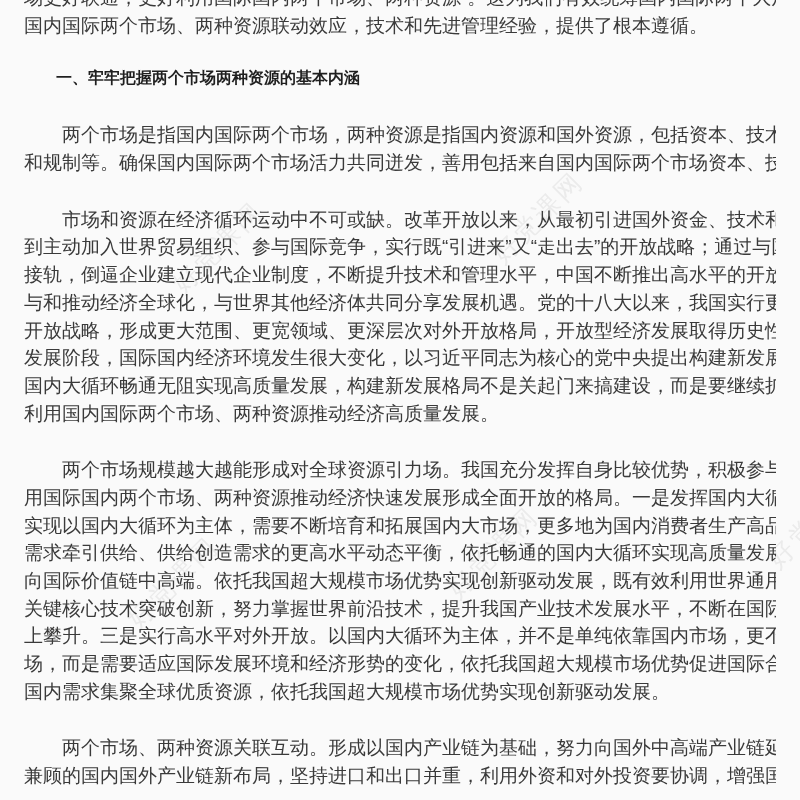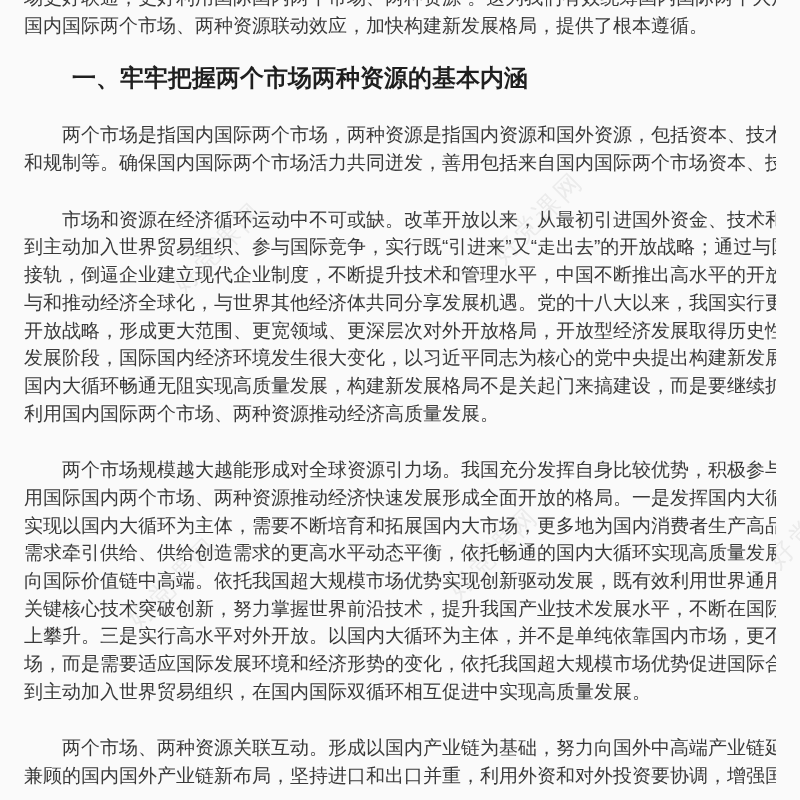--- a/index.html
+++ b/index.html
@@ -34,21 +34,21 @@
     overflow: hidden;
     white-space: nowrap;
     text-align: justify;
     text-align-last: justify;
   }
   .line.first { text-indent: 2em; }
   .line.end { text-align-last: left; }
 
   .heading {
     margin: 25px 0 0 0;
-    font-size: 24px;
+    font-size: 16px;
     line-height: 28px;
     font-weight: bold;
     color: #1f1f1f;
     text-indent: 2em;
   }
   .para { margin: 29px 0 0 0; }
   .fragment { margin: 0; }
 </style>
 </head>
 <body>
@@ -57,21 +57,21 @@
   <div class="watermark-layer">
       <div class="wm" style="color: rgba(70, 70, 70, 0.08); left: 160px; top: 230px;">好党课网</div>
       <div class="wm" style="color: rgba(70, 70, 70, 0.08); left: 480px; top: 200px;">好党课网</div>
       <div class="wm" style="color: rgba(70, 70, 70, 0.08); left: 115px; top: 565px;">好党课网</div>
       <div class="wm" style="color: rgba(70, 70, 70, 0.08); left: 435px; top: 535px;">好党课网</div>
       <div class="wm" style="color: rgba(70, 70, 70, 0.08); left: 755px; top: 505px;">好党课网</div>
     </div>
   <div class="content">
     <div class="fragment" id="fragment">
         <div class="line">场更好联通，更好利用国际国内两个市场、两种资源”。这为我们有效统筹国内国际两个大局，持续增强</div>
-        <div class="line end">国内国际两个市场、两种资源联动效应，加快构建新发展格局，提供了根本遵循。</div>
+        <div class="line end">国内国际两个市场、两种资源联动效应，技术和先进管理经验，提供了根本遵循。</div>
       </div>
     <h2 class="heading">一、牢牢把握两个市场两种资源的基本内涵</h2>
     <div id="paragraphs">
         <div class="para">
           <div class="line first">两个市场是指国内国际两个市场，两种资源是指国内资源和国外资源，包括资本、技术、管理、服务</div>
           <div class="line">和规制等。确保国内国际两个市场活力共同迸发，善用包括来自国内国际两个市场资本、技术在内的两种</div>
         </div>
         <div class="para">
           <div class="line first">市场和资源在经济循环运动中不可或缺。改革开放以来，从最初引进国外资金、技术和先进管理经验，</div>
           <div class="line">到主动加入世界贸易组织、参与国际竞争，实行既“引进来”又“走出去”的开放战略；通过与国际规则</div>
@@ -84,21 +84,21 @@
         </div>
         <div class="para">
           <div class="line first">两个市场规模越大越能形成对全球资源引力场。我国充分发挥自身比较优势，积极参与国际分工，利</div>
           <div class="line">用国际国内两个市场、两种资源推动经济快速发展形成全面开放的格局。一是发挥国内大循环的主体作用。</div>
           <div class="line">实现以国内大循环为主体，需要不断培育和拓展国内大市场，更多地为国内消费者生产高品质产品，形成</div>
           <div class="line">需求牵引供给、供给创造需求的更高水平动态平衡，依托畅通的国内大循环实现高质量发展。二是积极迈</div>
           <div class="line">向国际价值链中高端。依托我国超大规模市场优势实现创新驱动发展，既有效利用世界通用技术，又推进</div>
           <div class="line">关键核心技术突破创新，努力掌握世界前沿技术，提升我国产业技术发展水平，不断在国际产业链价值链</div>
           <div class="line">上攀升。三是实行高水平对外开放。以国内大循环为主体，并不是单纯依靠国内市场，更不是放弃海外市</div>
           <div class="line">场，而是需要适应国际发展环境和经济形势的变化，依托我国超大规模市场优势促进国际合作，以强大的</div>
-          <div class="line end">到主动加入世界贸易组织，在国内国际双循环相互促进中实现高质量发展。</div>
+          <div class="line end">国内需求集聚全球优质资源，依托我国超大规模市场优势实现创新驱动发展。</div>
         </div>
         <div class="para">
           <div class="line first">两个市场、两种资源关联互动。形成以国内产业链为基础，努力向国外中高端产业链延伸，形成内外</div>
           <div class="line">兼顾的国内国外产业链新布局，坚持进口和出口并重，利用外资和对外投资要协调，增强国际国内两个市</div>
         </div>
       </div>
   </div>
 </div>
 
 </body></html>

